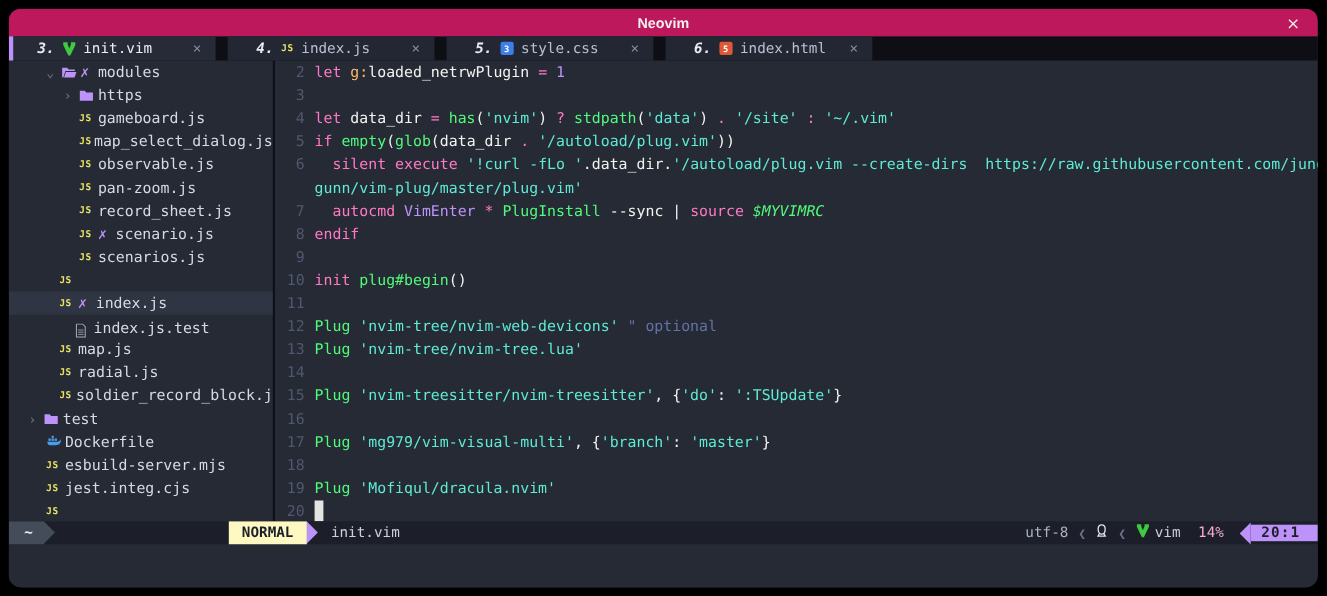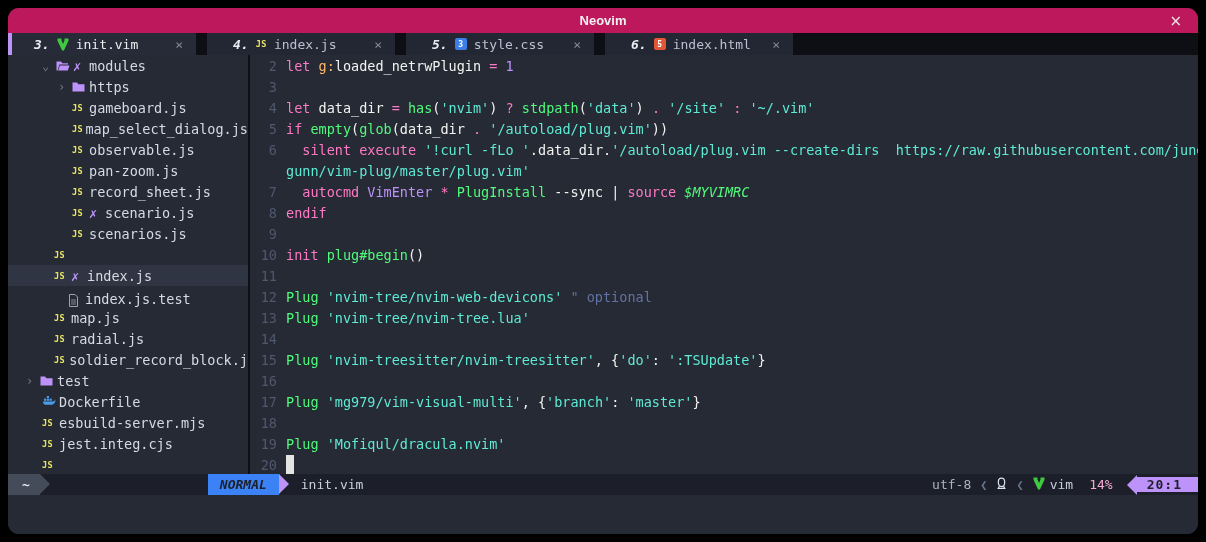--- a/index.html
+++ b/index.html
@@ -48,21 +48,21 @@
   
   .statusbar { height:21px; flex:0 0 auto; background:#1c1f29; display:flex;
                align-items:stretch; font-size:13px; }
   .seg { display:flex; align-items:center; }
   .tilde-seg { background:#444b59; color:#e8ebf1; padding:0 10px 0 14px; font-weight:700; }
   .arr-r { width:0; height:0; border-top:10.5px solid transparent;
            border-bottom:10.5px solid transparent; }
   .arr-l { width:0; height:0; border-top:10.5px solid transparent;
            border-bottom:10.5px solid transparent; }
   .tree-status-fill { width:158px; }
-  .mode-seg { background:#3b82f6; color:#1d2029; font-weight:700; padding:0 12px;font-style:italic; }
+  .mode-seg { background:#fef9c3; color:#1d2029; font-weight:700; padding:0 12px; }
   .sl-file { color:#ccd1dc; padding-left:12px; }
   .sl-right { margin-left:auto; display:flex; align-items:center;text-align:center; }
   .sl-enc { color:#aab2c2; }
   .sl-sep { color:#69738a; padding:0 9px; font-size:12px; }
   .sl-ft { color:#c9cfda; margin-left:5px; }
   .sl-pct { color:#f9a8d4; margin:0 14px 0 16px; }
   .pos-seg { background:#bd93f9; color:#1d2029; font-weight:700;
              padding:0 16px 0 10px; letter-spacing:1px; }
   
   .cmdline { height:39px; background:#262a35; flex:0 0 auto; }

